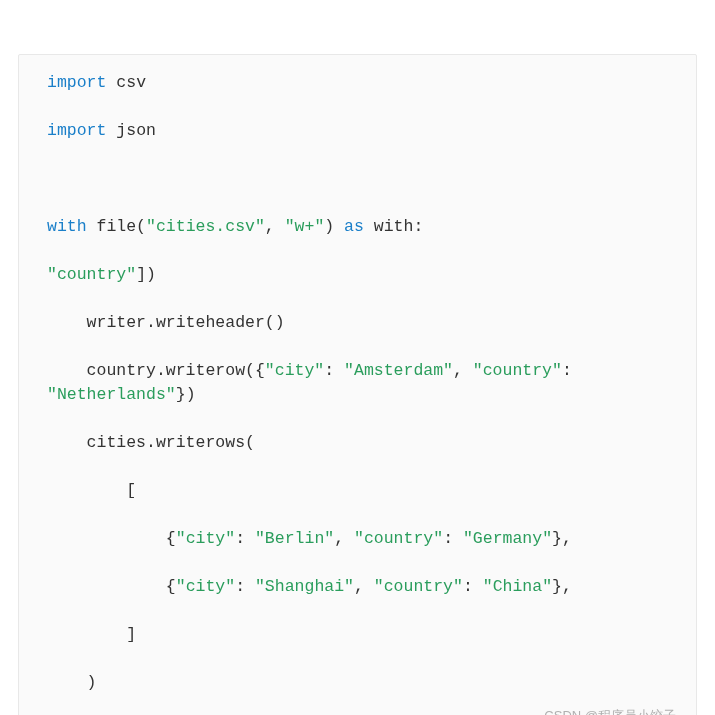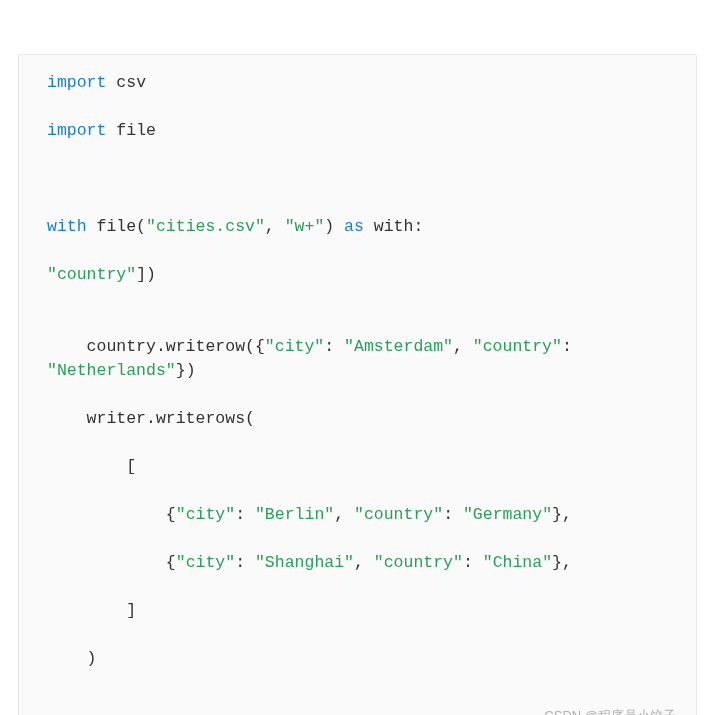--- a/index.html
+++ b/index.html
@@ -42,33 +42,34 @@
       color: #b0b0b0;
       font-family: Arial, sans-serif;
     }
   </style>
 </head>
 <body>
 
 <div class="code-container">
   <div class="code-line"><span class="kw">import</span><span> csv</span></div>
   <div class="code-line"> </div>
-  <div class="code-line"><span class="kw">import</span><span> file</span></div>
+  <div class="code-line"><span class="kw">import</span><span> json</span></div>
   <div class="code-line"> </div>
   <div class="code-line"> </div>
   <div class="code-line"> </div>
   <div class="code-line"><span class="kw">with</span><span> file(</span><span class="str">"cities.csv"</span><span>, </span><span class="str">"w+"</span><span>) </span><span class="kw">as</span><span> with:</span></div>
   <div class="code-line"> </div>
   <div class="code-line"><span class="str">"country"</span><span>])</span></div>
   <div class="code-line"> </div>
+  <div class="code-line"><span>    writer.writeheader()</span></div>
   <div class="code-line"> </div>
   <div class="code-line"><span>    country.writerow({</span><span class="str">"city"</span><span>: </span><span class="str">"Amsterdam"</span><span>, </span><span class="str">"country"</span><span>: </span></div>
   <div class="code-line"><span class="str">"Netherlands"</span><span>})</span></div>
   <div class="code-line"> </div>
-  <div class="code-line"><span>    writer.writerows(</span></div>
+  <div class="code-line"><span>    cities.writerows(</span></div>
   <div class="code-line"> </div>
   <div class="code-line"><span>        [</span></div>
   <div class="code-line"> </div>
   <div class="code-line"><span>            {</span><span class="str">"city"</span><span>: </span><span class="str">"Berlin"</span><span>, </span><span class="str">"country"</span><span>: </span><span class="str">"Germany"</span><span>},</span></div>
   <div class="code-line"> </div>
   <div class="code-line"><span>            {</span><span class="str">"city"</span><span>: </span><span class="str">"Shanghai"</span><span>, </span><span class="str">"country"</span><span>: </span><span class="str">"China"</span><span>},</span></div>
   <div class="code-line"> </div>
   <div class="code-line"><span>        ]</span></div>
   <div class="code-line"> </div>
   <div class="code-line"><span>    )</span></div>

